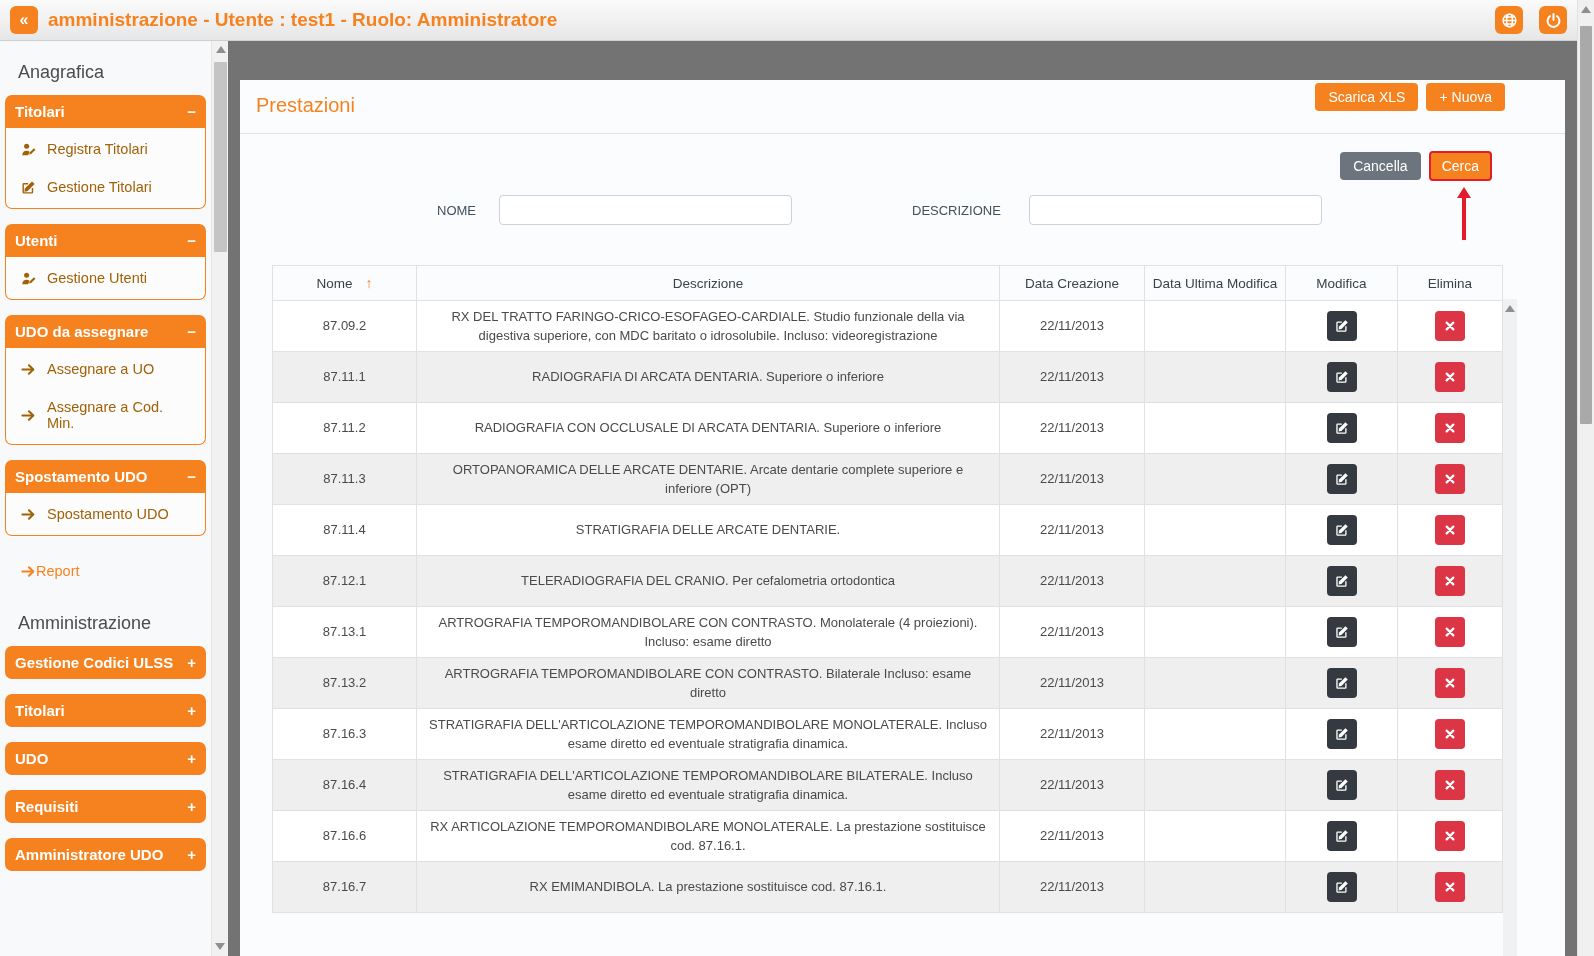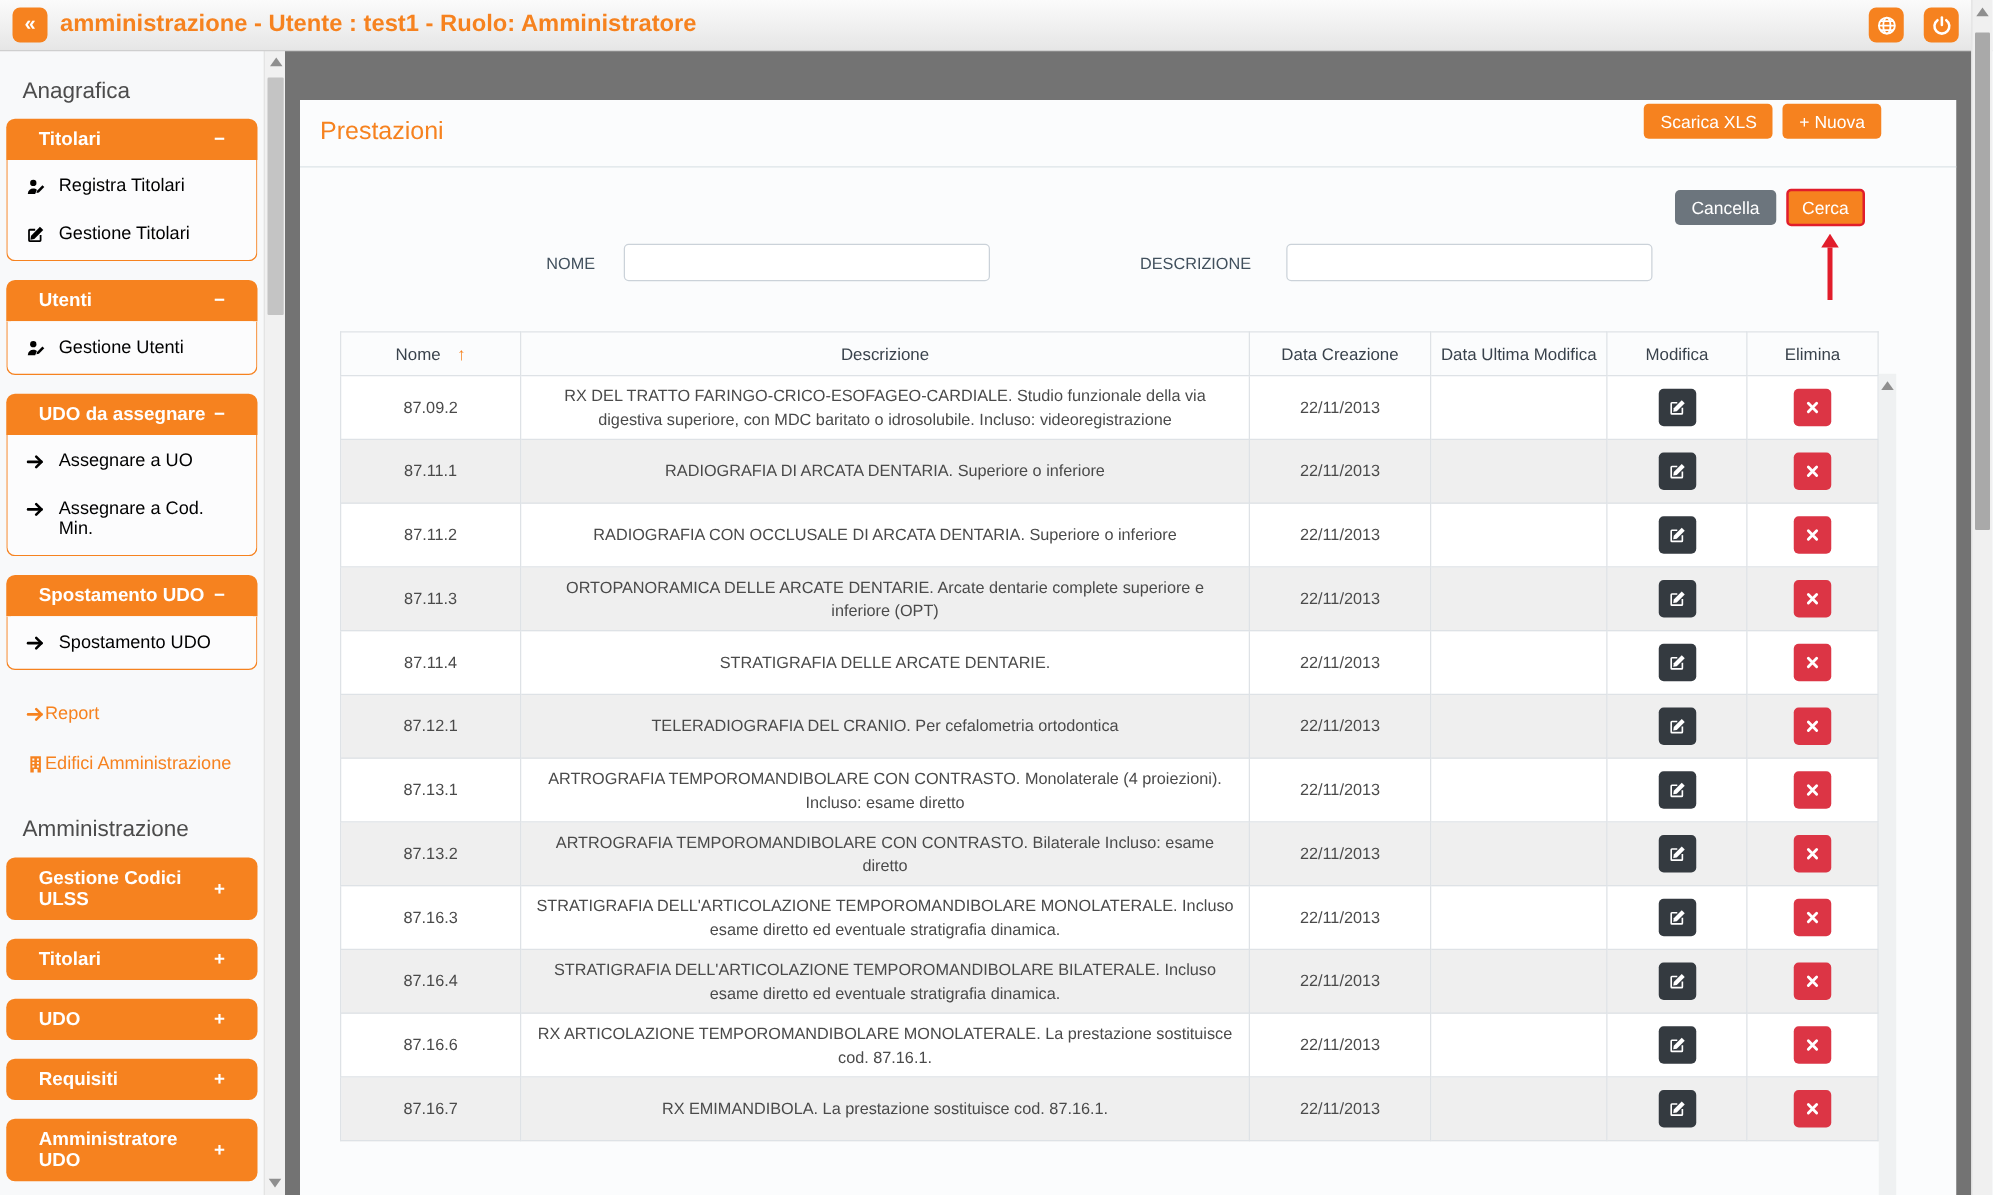--- a/index.html
+++ b/index.html
@@ -26,26 +26,26 @@
   .sb-thumb{position:absolute;left:2px;right:2px;background:#a9a9a9;border-radius:1px;}
   #main-scrollbar .sb-thumb{top:26px;height:398px;}
 
   
   #sidebar{position:absolute;left:0;top:40px;width:211px;bottom:0;background:#f8f9fa;overflow:hidden;}
   #sidebar-scrollbar{left:211px;width:17px;top:40px;bottom:0;background:#f1f1f1;border-left:1px solid #e4e4e4;}
   #sidebar-scrollbar .sb-thumb{top:22px;height:190px;background:#c4c4c4;}
   #sidebar-scrollbar .sb-arrow.down{position:absolute;bottom:6px;left:3px;}
   .side-heading{margin:22px 0 12px 18px;font-size:18px;color:#4c4c4c;}
   .side-panel{margin:10px 5px 15px 5px;}
-  .panel-header{background:#f6821f;color:#fff;font-weight:bold;font-size:15px;padding:8px 26px;
+  .panel-header{background:#f6821f;color:#fff;font-weight:bold;font-size:15px;padding:8px 10px;
     border-radius:7px;display:flex;justify-content:space-between;align-items:center;cursor:pointer;}
   .side-panel.expanded .panel-header{border-radius:7px 7px 0 0;}
   .panel-toggle{font-weight:bold;font-size:15px;}
   .panel-body{border:1px solid #f6821f;border-top:none;border-radius:0 0 7px 7px;background:#fcfcfd;padding:2px 0;}
-  .side-item{display:flex;gap:11px;padding:11px 14px;color:#000000;font-size:14.5px;cursor:pointer;}
+  .side-item{display:flex;align-items:center;gap:11px;padding:11px 14px;color:#a16207;font-size:14.5px;cursor:pointer;}
   .side-link{display:flex;align-items:center;padding:12px 14px 12px 20px;color:#f6821f;font-size:14.5px;cursor:pointer;}
   .icon{display:inline-flex;width:16px;height:16px;align-items:center;justify-content:center;flex:0 0 auto;}
   .icon svg{width:15px;height:15px;}
 
   
   #main{position:absolute;left:228px;top:40px;right:16px;bottom:0;background:#737373;}
   #card{position:absolute;left:12px;right:13px;top:40px;bottom:-20px;background:#fbfcfd;}
   #card-header{position:relative;height:53px;border-bottom:1px solid #dde3e8;}
   #page-title{position:absolute;left:16px;top:14px;margin:0;font-size:20px;font-weight:400;color:#f6821f;}
   #top-actions{position:absolute;right:60px;top:3px;display:flex;gap:8px;}
@@ -198,36 +198,20 @@
         </div>
         <div class="side-link">
           <span class="icon">
             <svg viewBox="0 0 16 16" fill="none" stroke="currentColor" stroke-width="2.2" stroke-linecap="round" stroke-linejoin="round">
               <path d="M1.5 8h11.5"></path>
               <path d="M8.5 3.5L13 8l-4.5 4.5"></path>
             </svg>
           </span>
           <span>Report</span>
         </div>
-        <div class="side-link">
-          <span class="icon">
-            <svg viewBox="0 0 16 16" fill="currentColor">
-              <path d="M3.5 1h9v14H9.6v-3H6.4v3H3.5z"></path>
-              <g fill="#f8f9fa">
-                <rect x="5.2" y="3" width="1.7" height="1.7"></rect>
-                <rect x="9.1" y="3" width="1.7" height="1.7"></rect>
-                <rect x="5.2" y="6" width="1.7" height="1.7"></rect>
-                <rect x="9.1" y="6" width="1.7" height="1.7"></rect>
-                <rect x="5.2" y="9" width="1.7" height="1.7"></rect>
-                <rect x="9.1" y="9" width="1.7" height="1.7"></rect>
-              </g>
-            </svg>
-          </span>
-          <span>Edifici Amministrazione</span>
-        </div>
         <div class="side-heading">Amministrazione</div>
         <div class="side-panel">
           <div class="panel-header">
             <span>Gestione Codici ULSS</span>
             <span class="panel-toggle">+</span>
           </div>
         </div>
         <div class="side-panel">
           <div class="panel-header">
             <span>Titolari</span>

